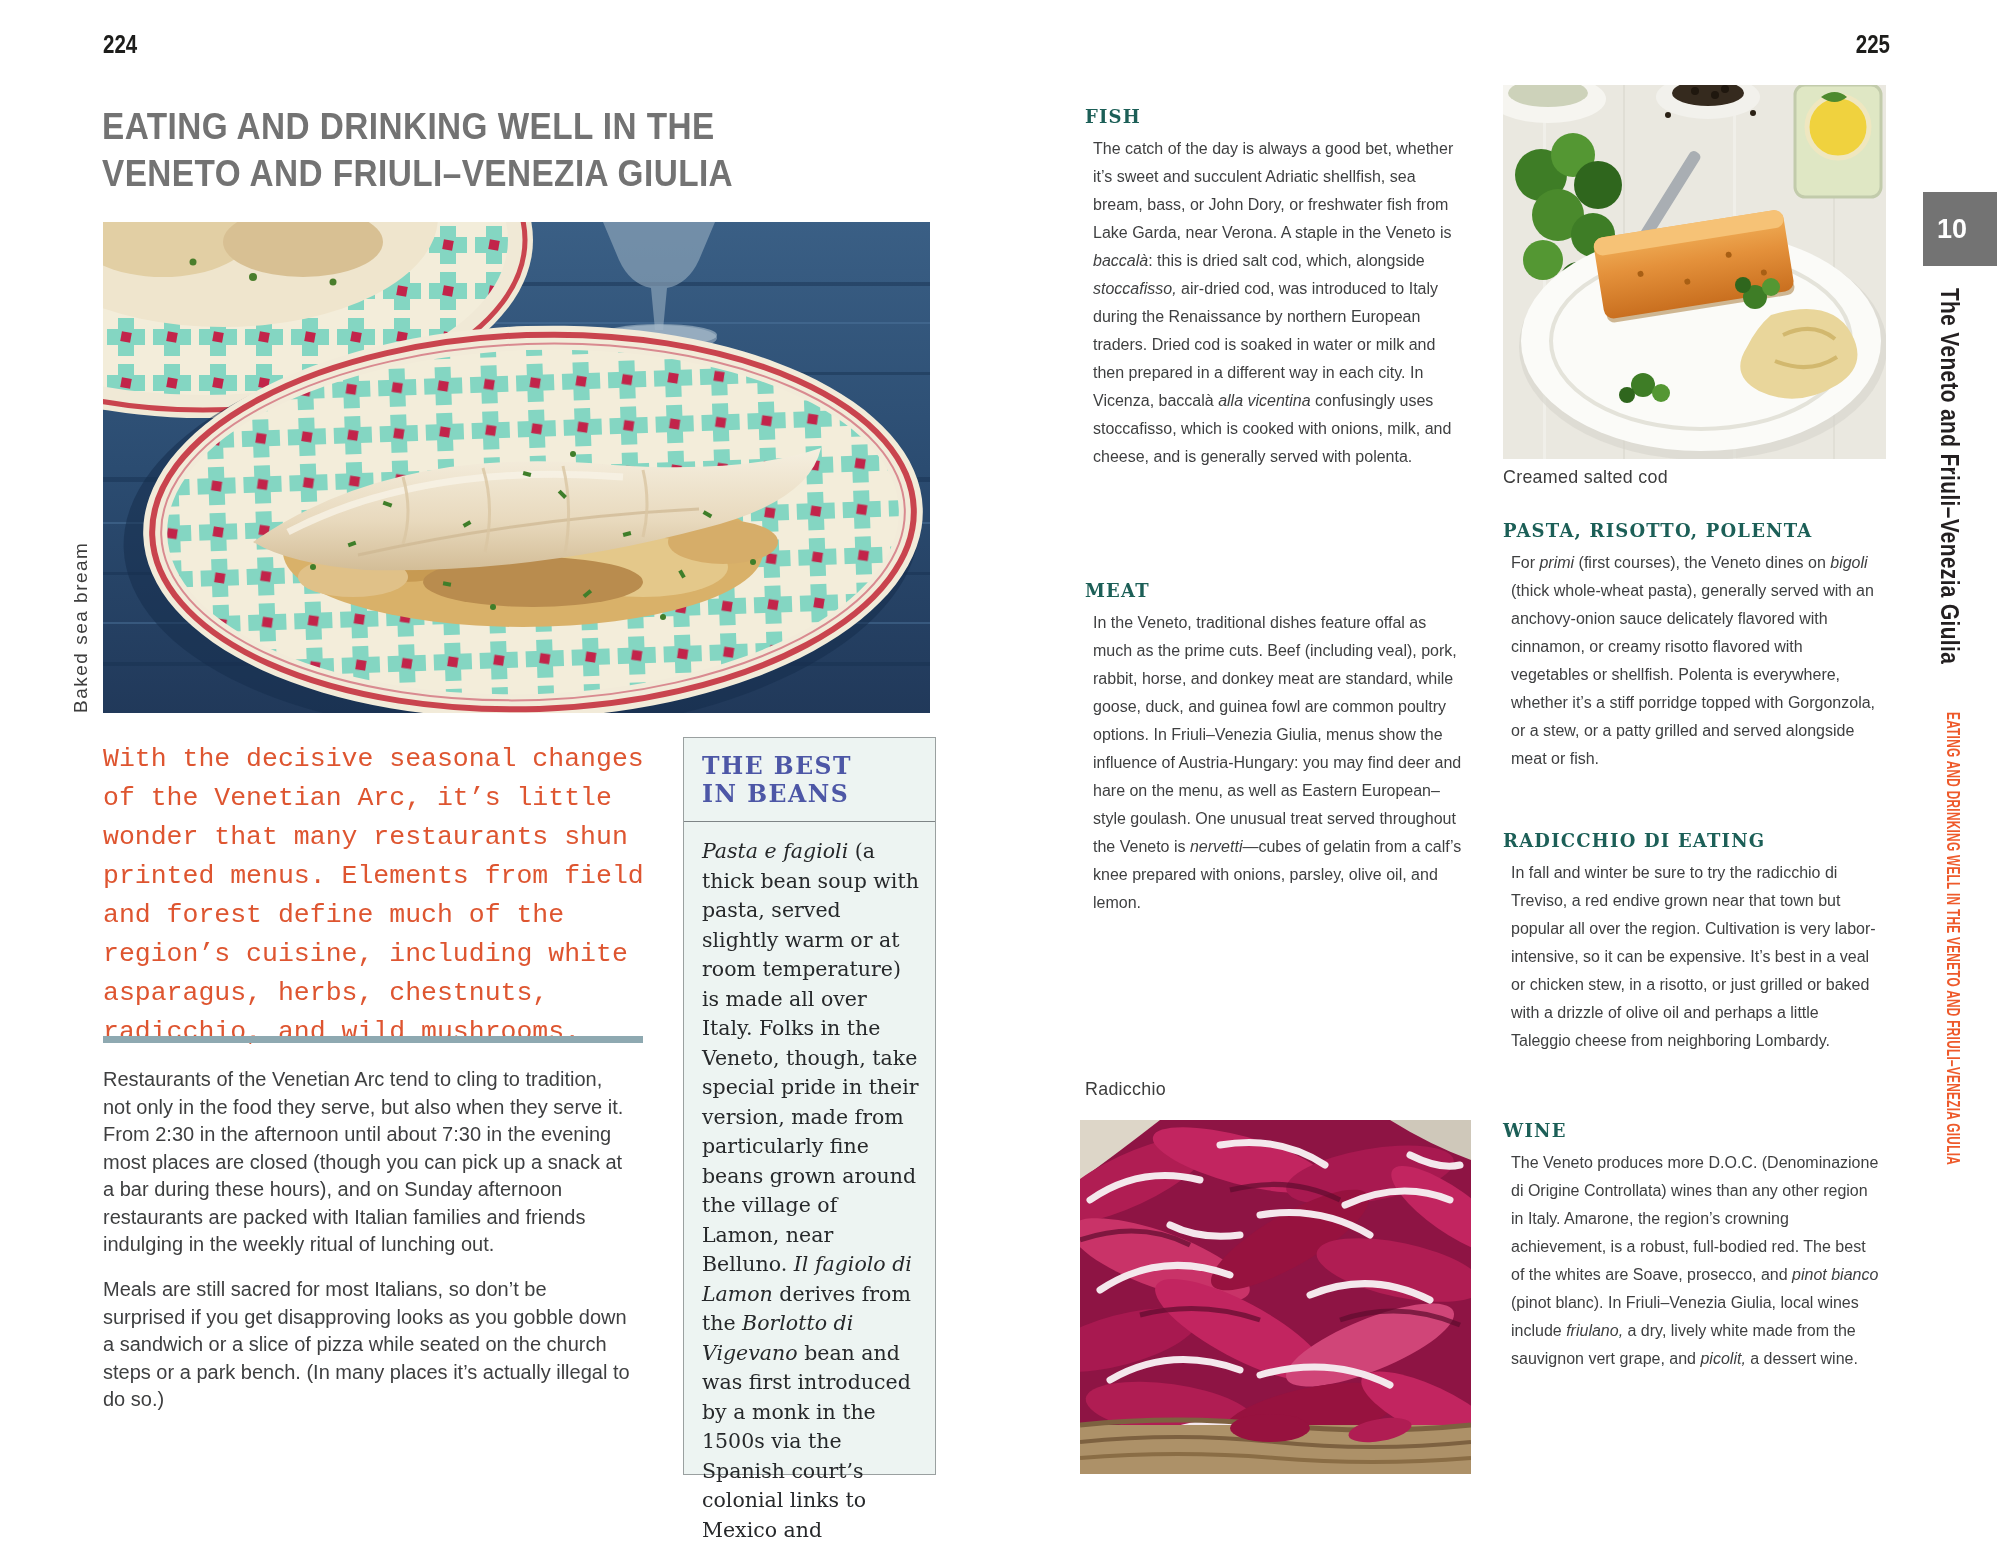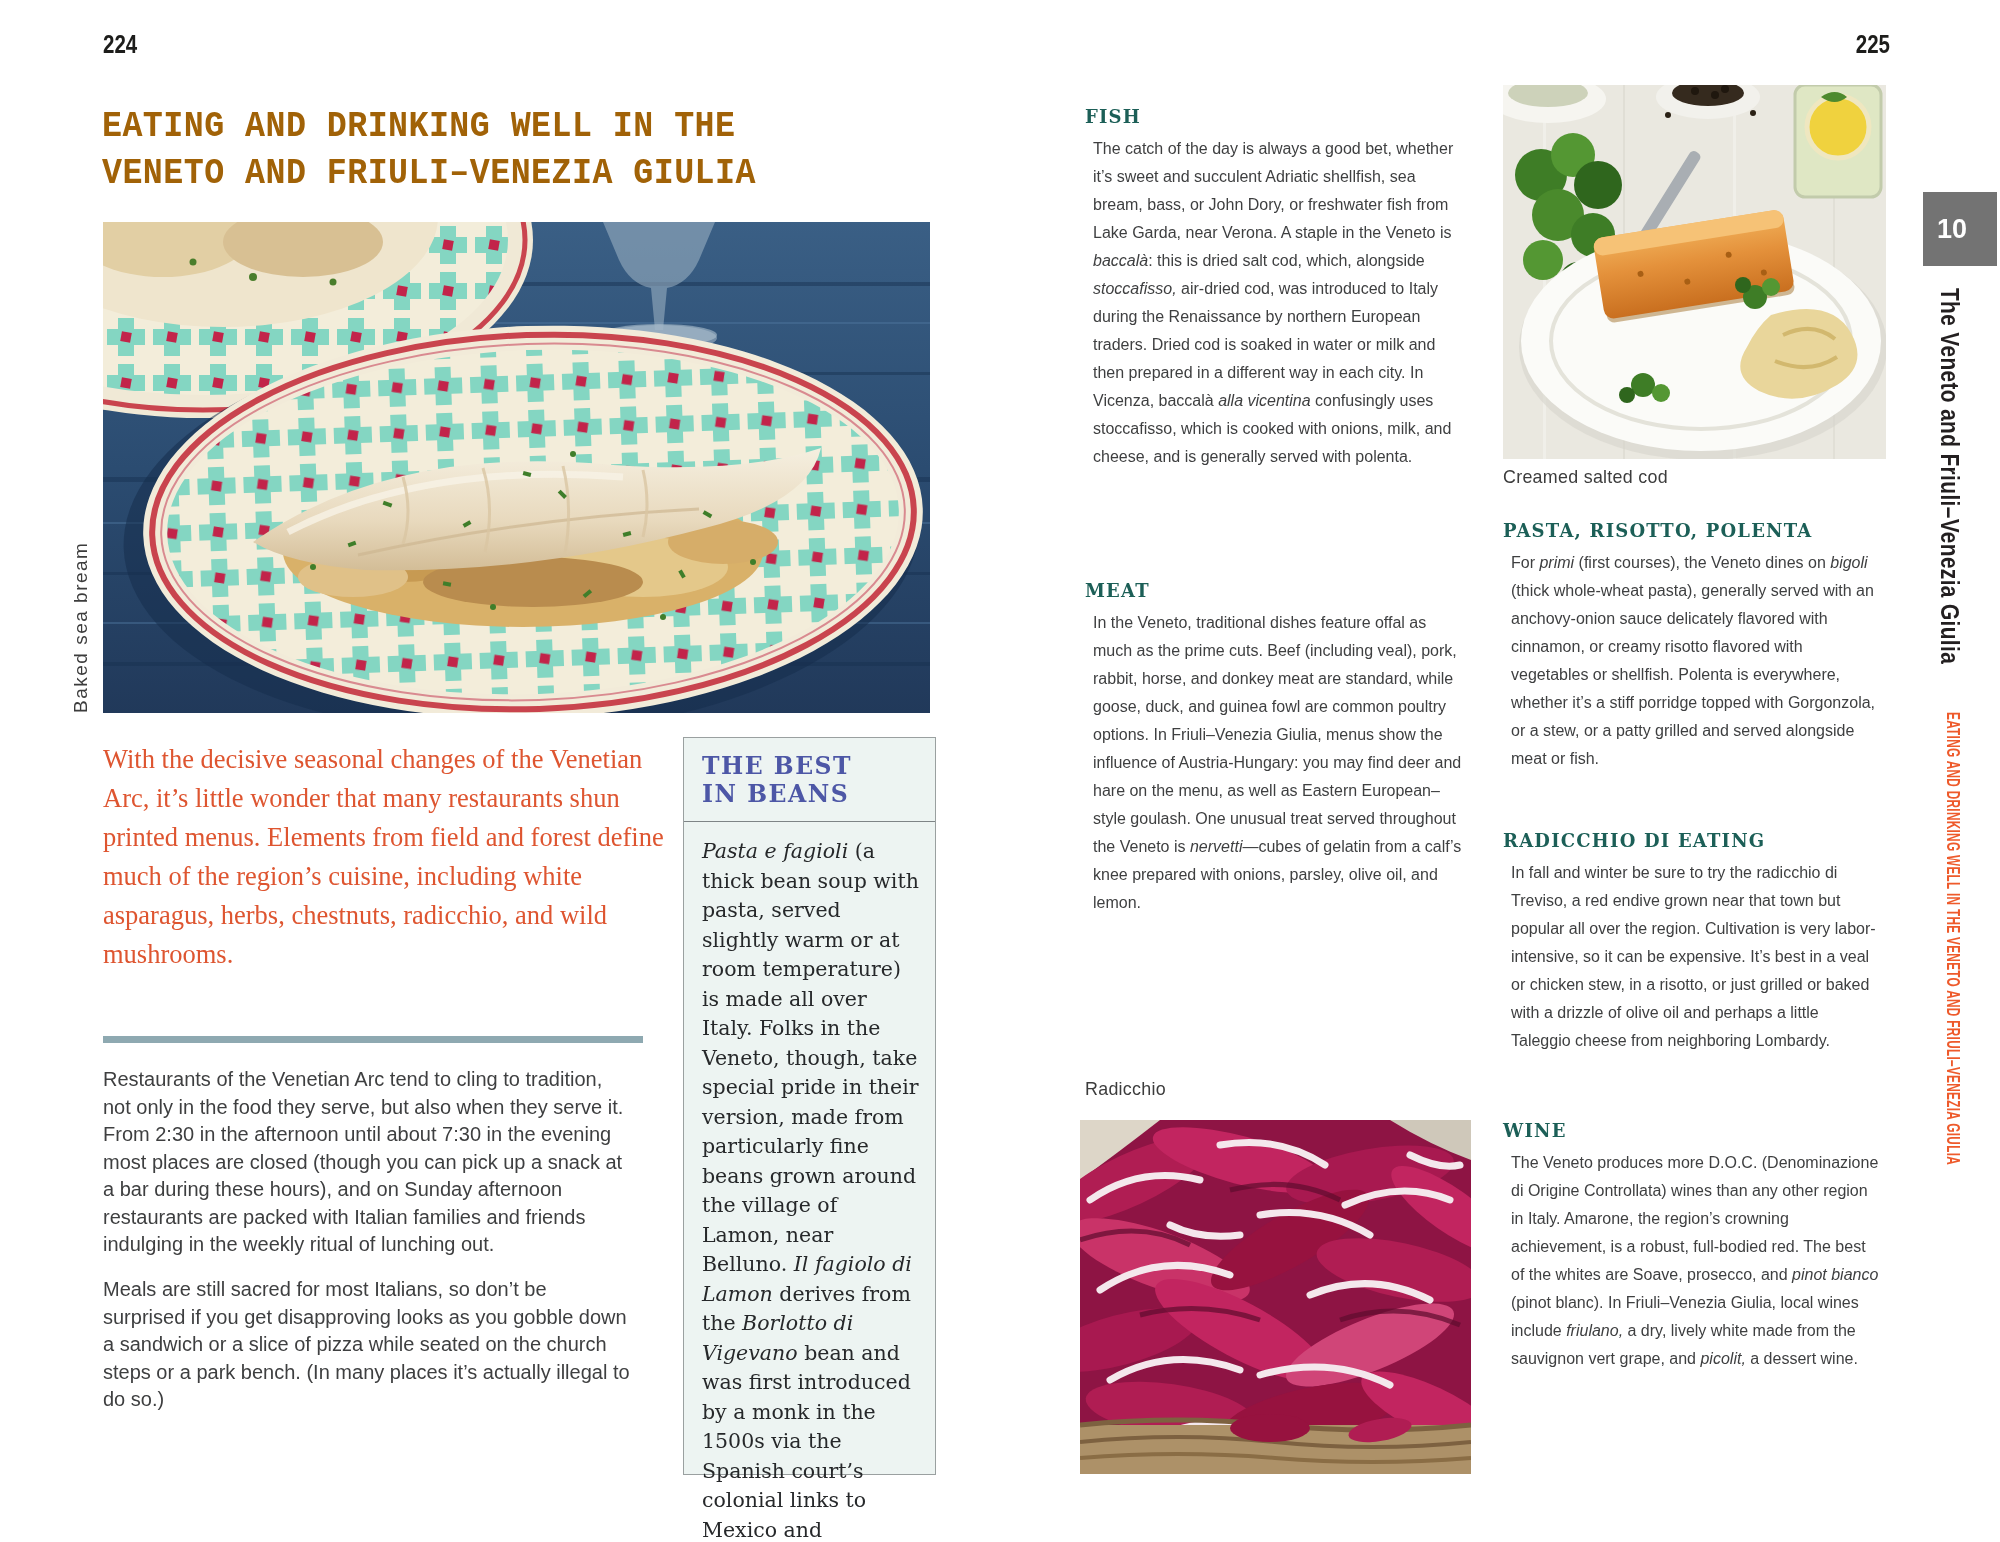--- a/index.html
+++ b/index.html
@@ -2,26 +2,26 @@
 <html><head>
 <meta charset="utf-8">
 <style>
   html,body{margin:0;padding:0;background:#ffffff;}
   .canvas{position:relative;width:2000px;height:1542px;background:#ffffff;overflow:hidden;
           font-family:"Liberation Sans",sans-serif;}
   .abs{position:absolute;}
   .pageno{font-family:"Liberation Sans",sans-serif;font-weight:bold;font-size:25px;color:#1d1d1b;
           transform:scaleX(0.82);transform-origin:left top;letter-spacing:0px;}
   .pageno.right{transform-origin:right top;text-align:right;}
-  .title{font-family:Liberation Mono, monospace;font-weight:bold;color:#a16207;font-size:37px;
+  .title{font-family:Liberation Sans, sans-serif;font-weight:bold;color:#737373;font-size:37px;
          line-height:47px;letter-spacing:0.5px;}
   .title .tline{display:block;transform:scaleX(0.9);transform-origin:left top;white-space:nowrap;}
   .vcap{writing-mode:vertical-rl;transform:rotate(180deg);font-size:19px;color:#3c3c3c;
         letter-spacing:1.5px;font-family:"Liberation Sans",sans-serif;transform-origin:center;}
-  .lede{font-family:Liberation Serif, serif;color:#de5530;font-size:26.5px;
+  .lede{font-family:Liberation Mono, monospace;color:#de5530;font-size:26.5px;
         line-height:39px;margin:0;}
   .rule{background:#8ea9b1;}
   .bodytext{font-family:"Liberation Sans",sans-serif;font-size:20px;line-height:27.5px;color:#3e3f40;margin:0;}
   .sidebar{background:#edf4f2;border:1.5px solid #9aa0a0;box-sizing:border-box;}
   .sb-head{font-family:"DejaVu Serif","Liberation Serif",serif;font-weight:bold;color:#4d57a6;
            font-size:23.5px;line-height:28px;letter-spacing:1.5px;padding:14px 18px 13px 18px;
            border-bottom:1.5px solid #7e8486;margin:0;}
   .sb-body{font-family:"DejaVu Serif","Liberation Serif",serif;font-size:20.5px;line-height:29.5px;
            color:#26282a;padding:15px 16px 0 18px;margin:0;}
   .h-section{font-family:"DejaVu Serif","Liberation Serif",serif;font-weight:bold;color:#1c5f57;

